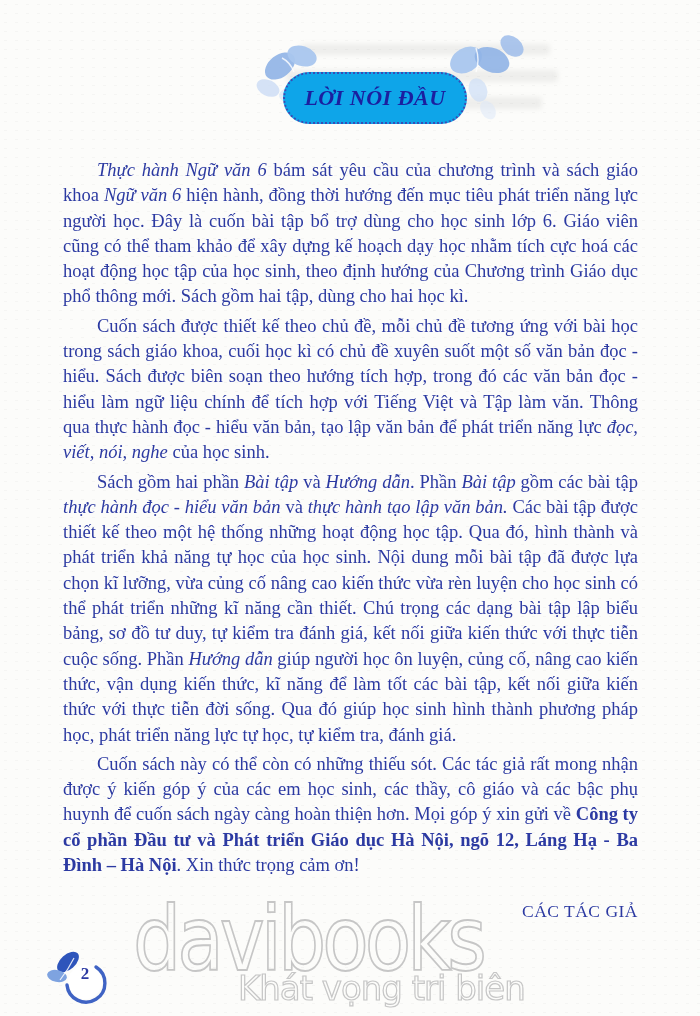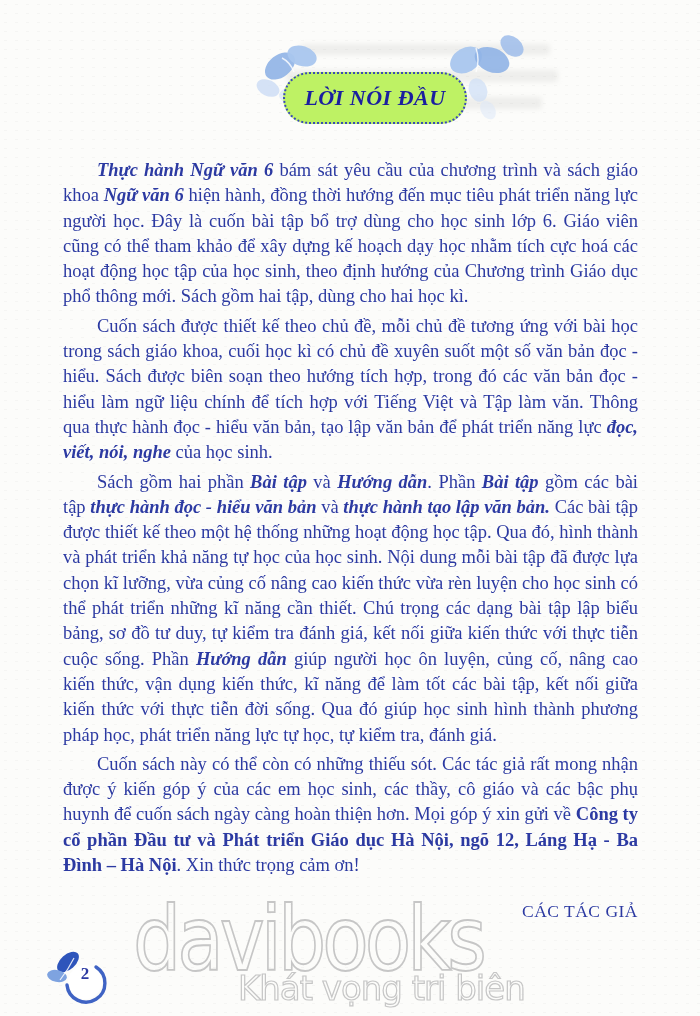--- a/index.html
+++ b/index.html
@@ -36,39 +36,39 @@
   .bleed.b2{left:286px;top:70px;width:272px;height:12px;}
   .bleed.b3{left:298px;top:97px;width:244px;height:12px;}
   .leaves{position:absolute;z-index:1;}
   .leaves.left{left:250px;top:36px;}
   .leaves.right{left:428px;top:26px;}
   .title-badge{
     position:absolute;z-index:2;
     left:283px;top:72px;width:184px;height:52px;
     border:2px dotted var(--accent-blue,#3a4cb4);
     border-radius:28px;
-    background:#bef264;
+    background:#0ea5e9;
     display:flex;align-items:center;justify-content:center;
   }
   .title-badge .title{
     font-style:italic;font-weight:bold;
     font-size:22px;letter-spacing:.5px;
     color:var(--title-ink,#1b1f9f);
   }
 
   
   .body-text{
     position:absolute;left:63px;top:158px;width:575px;
     text-align:justify;
     font-size:18.5px;line-height:25.3px;
     color:var(--ink,#2c3aa2);
     z-index:2;
   }
   .body-text p.para{margin:0 0 4px;text-indent:34px;}
-  .body-text .it{font-style:italic;font-weight:bold;}
+  .body-text .it{font-style:italic;}
   .body-text .bd{font-weight:bold;}
 
   .signature{
     position:absolute;right:62px;top:901px;z-index:3;
     font-size:17.5px;letter-spacing:.5px;
     color:var(--ink,#2c3aa2);
     margin-left:16px;
   }
 
   

